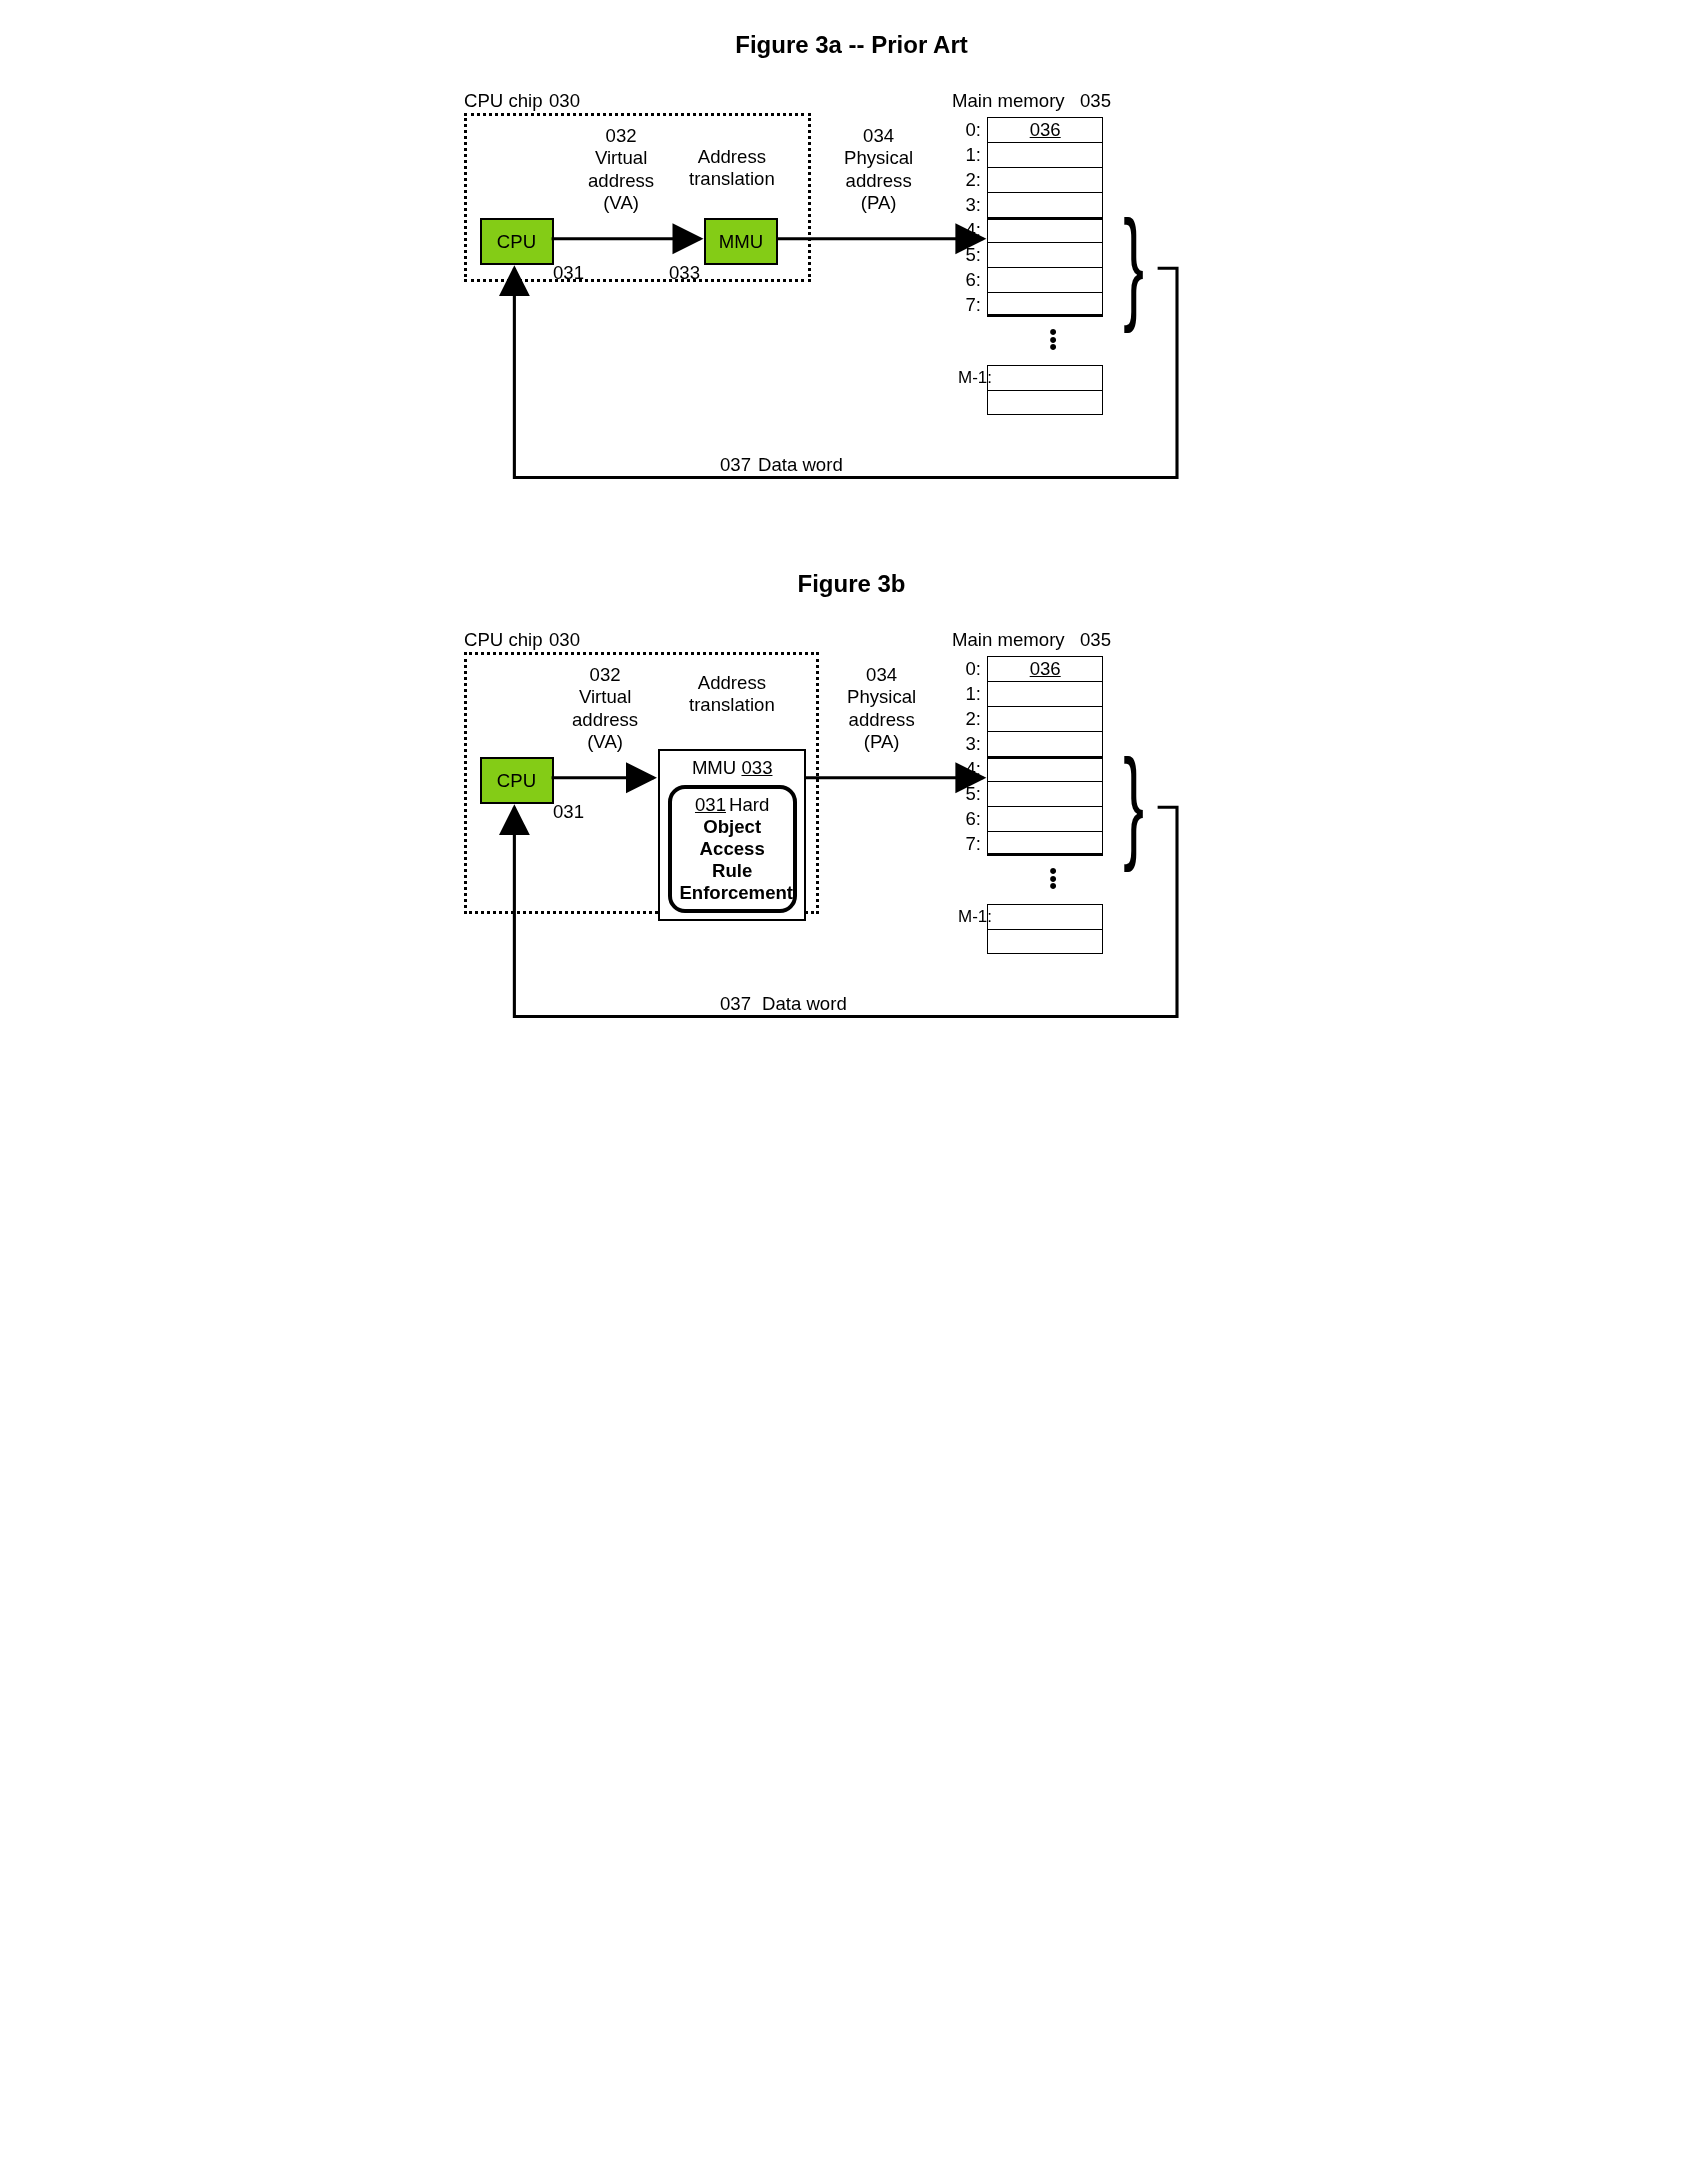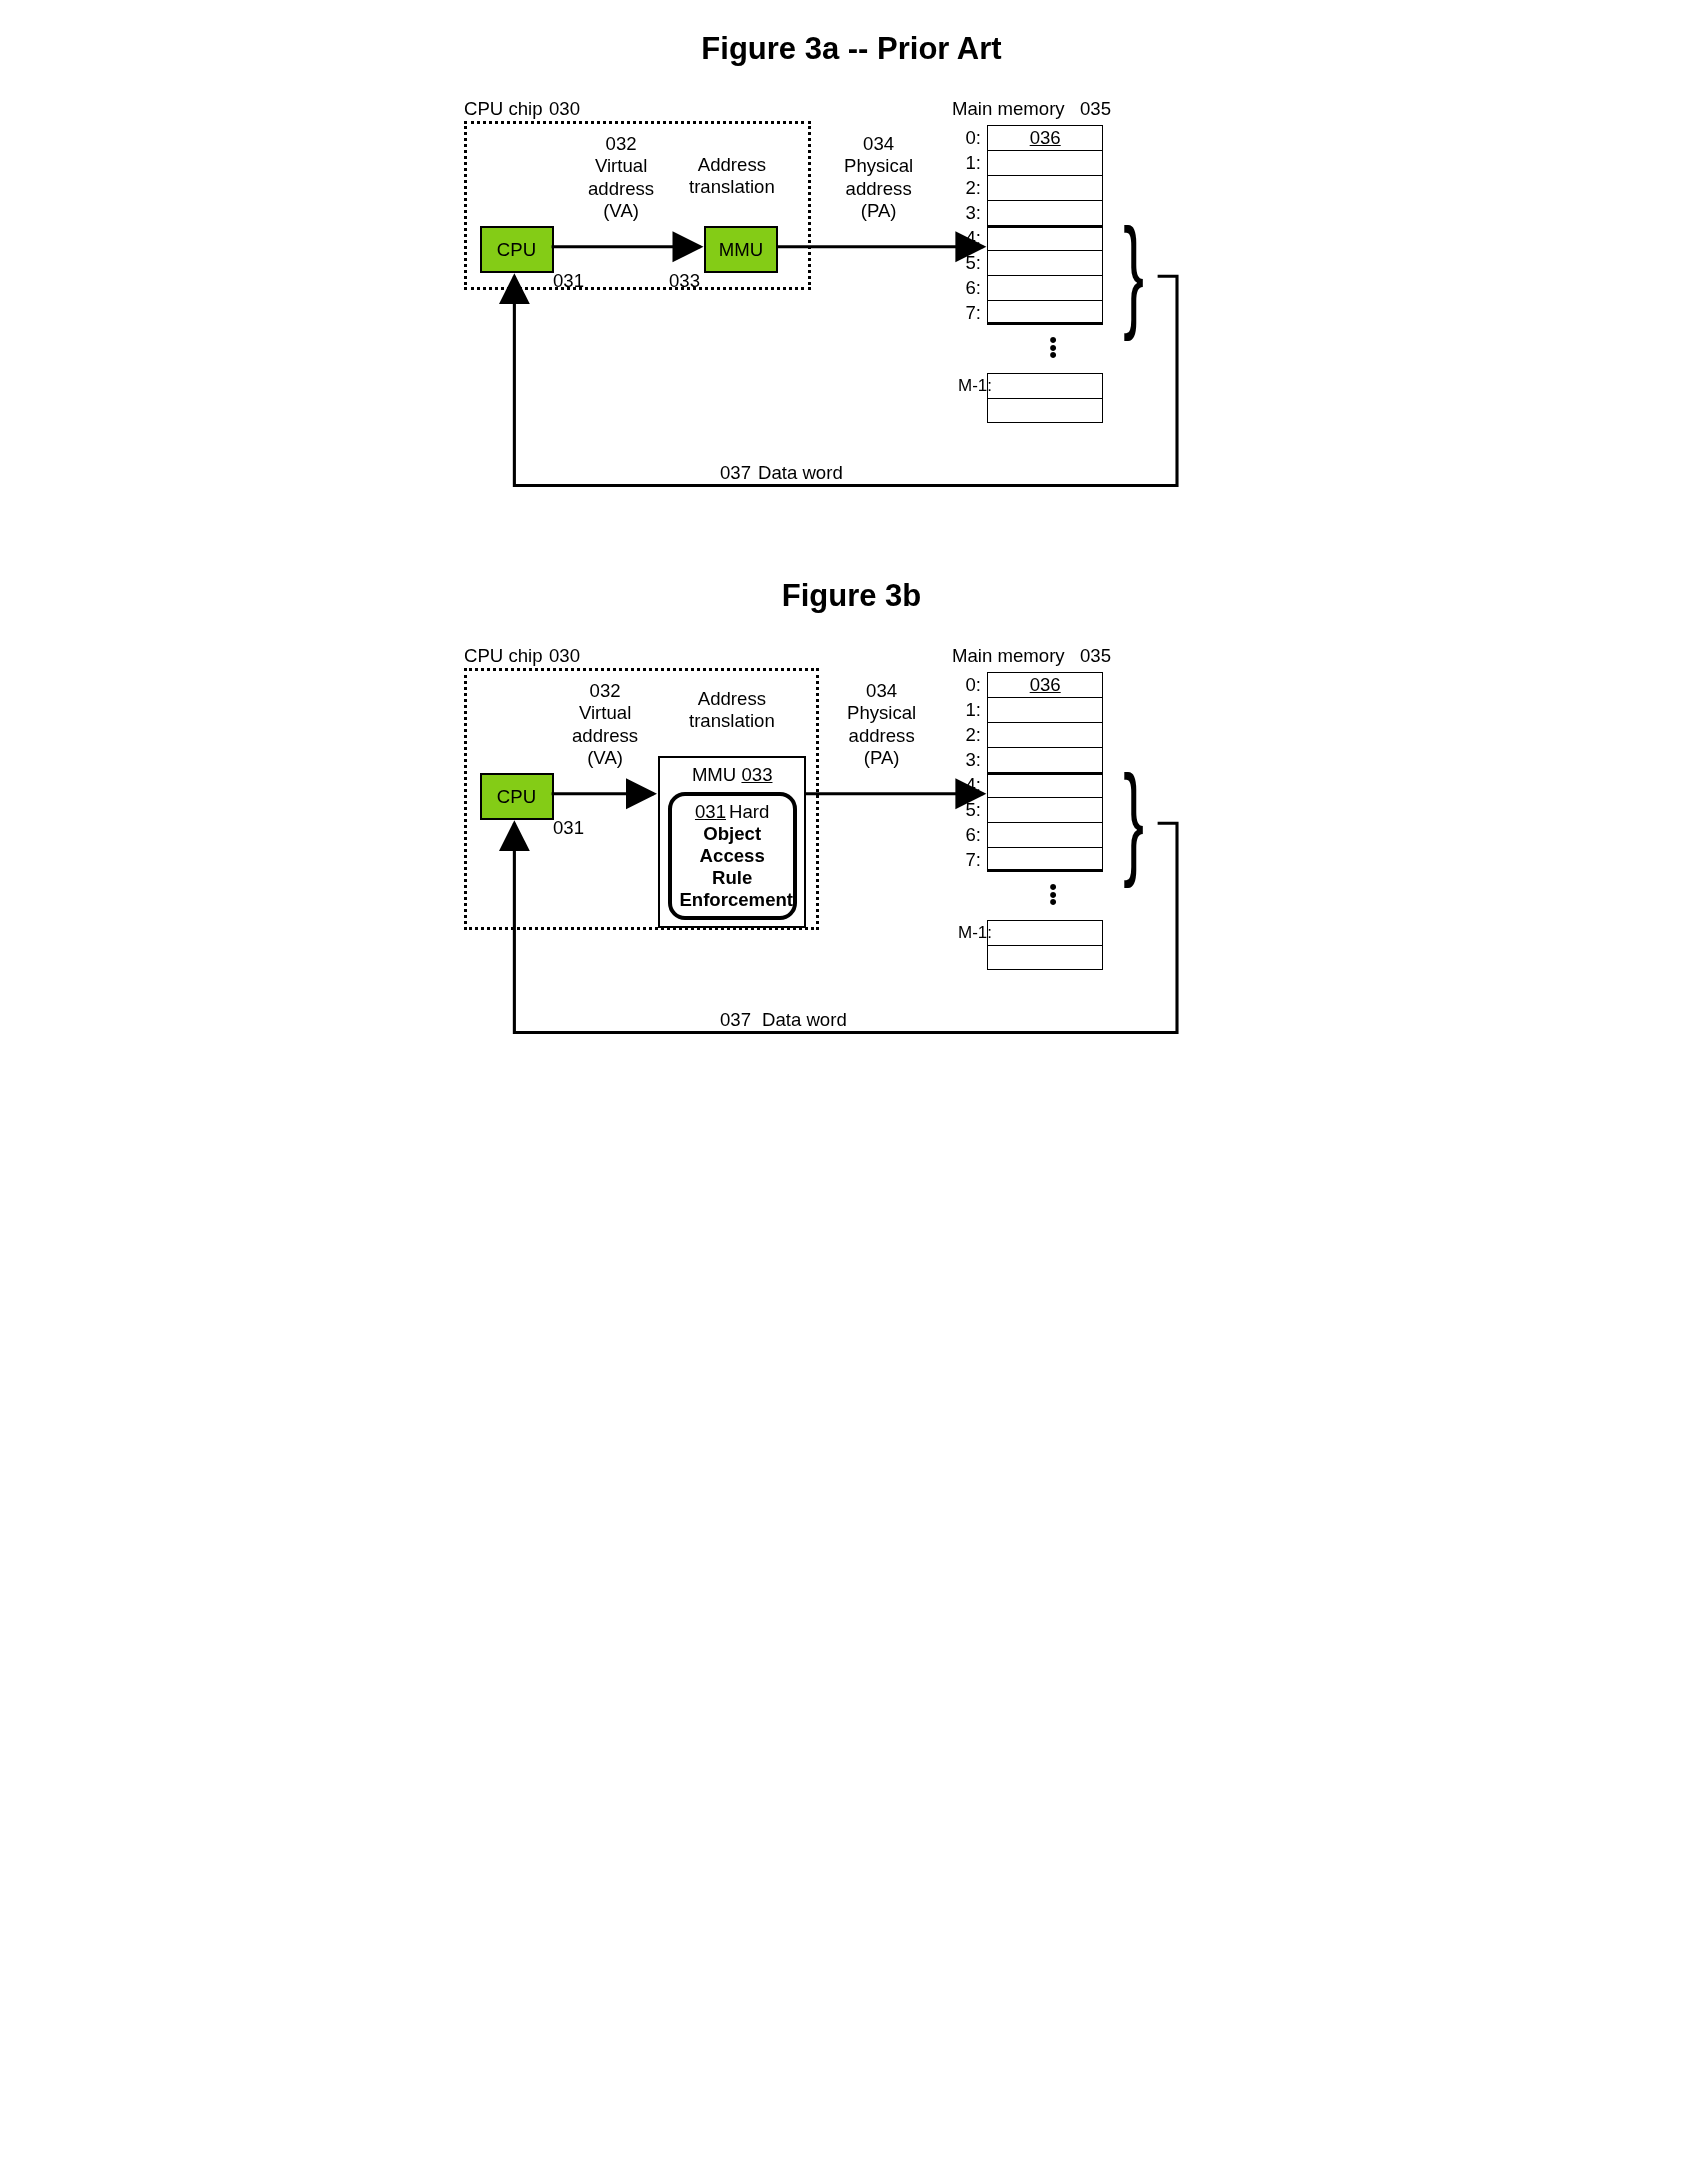--- a/index.html
+++ b/index.html
@@ -4,21 +4,21 @@
 <style>
   body {
     font-family: Arial, Helvetica, sans-serif;
     background: #fff;
     margin: 0;
     padding: 31px 46px;
   }
   .figure-title {
     text-align: center;
     font-weight: bold;
-    font-size: 31px;
+    font-size: 24px;
     margin-bottom: 31px;
   }
   .diagram {
     position: relative;
     width: 775px;
     margin: 0 auto 77px auto;
     font-size: 18.6px;
   }
   .label {
     position: absolute;
@@ -240,21 +240,21 @@
     <span>Virtual</span><br>
     <span>address</span><br>
     <span>(VA)</span>
   </div>
 
   <div class="label" style="left:225px; top:43px;">
     <span>Address</span><br>
     <span>translation</span>
   </div>
 
-  <div class="mmu-big" style="left:194px; top:111px; width:129px;">
+  <div class="mmu-big" style="left:194px; top:120px; width:129px;">
     <div style="text-align:center;">
       <span>MMU</span>
       <span class="underline">033</span>
     </div>
     <div class="hard-object">
       <div><span class="ref">031</span><span class="bold">Hard</span></div>
       <div>Object</div>
       <div>Access Rule</div>
       <div>Enforcement</div>
     </div>

